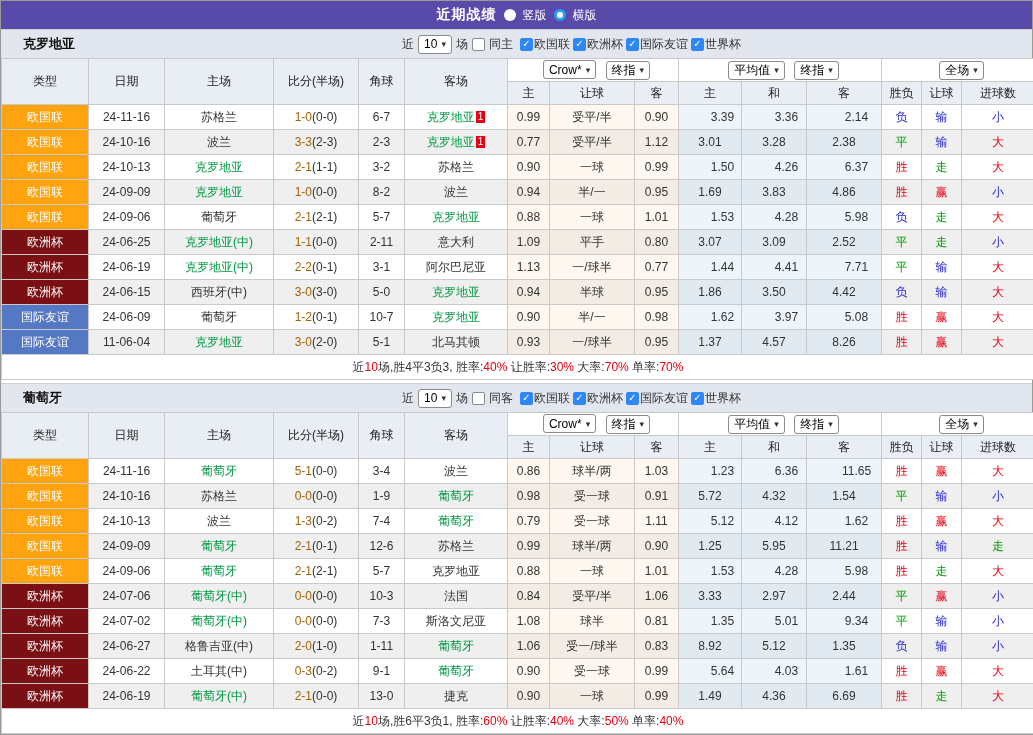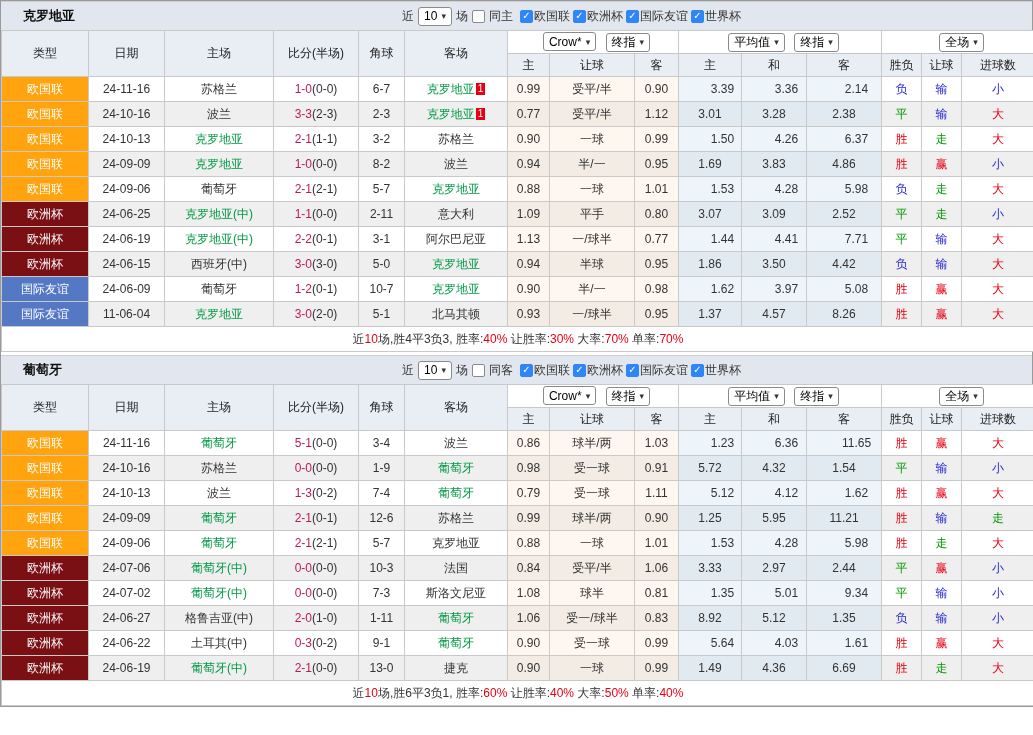--- a/index.html
+++ b/index.html
@@ -36,35 +36,42 @@
   .hdr-selects .select { height:19px; margin:0 3px; }
   .stats-table tbody td { height:25px; background:#fff; }
   .stats-table tbody tr.even td { background:#efefef; }
   .stats-table tbody tr.odd td.col-h { background:#fdf7f0; }
   .stats-table tbody tr.even td.col-h { background:#f2ece5; }
   .stats-table tbody tr.odd td.col-avg { background:#edf5fb;padding-left:25px; }
   .stats-table tbody tr.even td.col-avg { background:#e2eaf1;margin-top:27px; }
   td.league-cell { color:#fff; }
   .team { color:#333; }
   .team.subject { color:#009944; }
-  .ft { color:#be185d; }
+  .ft { color:#a16207; }
   .ht { color:#333; }
   .badge { display:inline-block; background:#e60012; color:#fff; font-size:10px; line-height:12px; padding:0 2px; margin-left:1px; position:relative; top:-1px; }
   td.res.red { color:#e60012; }
   td.res.green { color:#009900; }
   td.res.blue { color:#2727d8; }
   tfoot td.summary { height:25px; background:#fff; text-align:center; }
   .seg.dark { color:#333; }
   .seg.red { color:#e60012; }
 </style>
 </head>
 <body>
 
 <div class="page">
 
+  <div class="titlebar">
+    <span class="title">近期战绩</span>
+    <span class="radio"></span>
+    <span class="radio-label">竖版</span>
+    <span class="radio checked"></span>
+    <span class="radio-label">横版</span>
+  </div>
 
   <div id="sections">
   <div class="section">
     <div class="section-head">
       <span class="team-name">克罗地亚</span>
       <div class="filters">
         <span>近</span>
         <span class="select">
               <span>10</span>
             </span>

